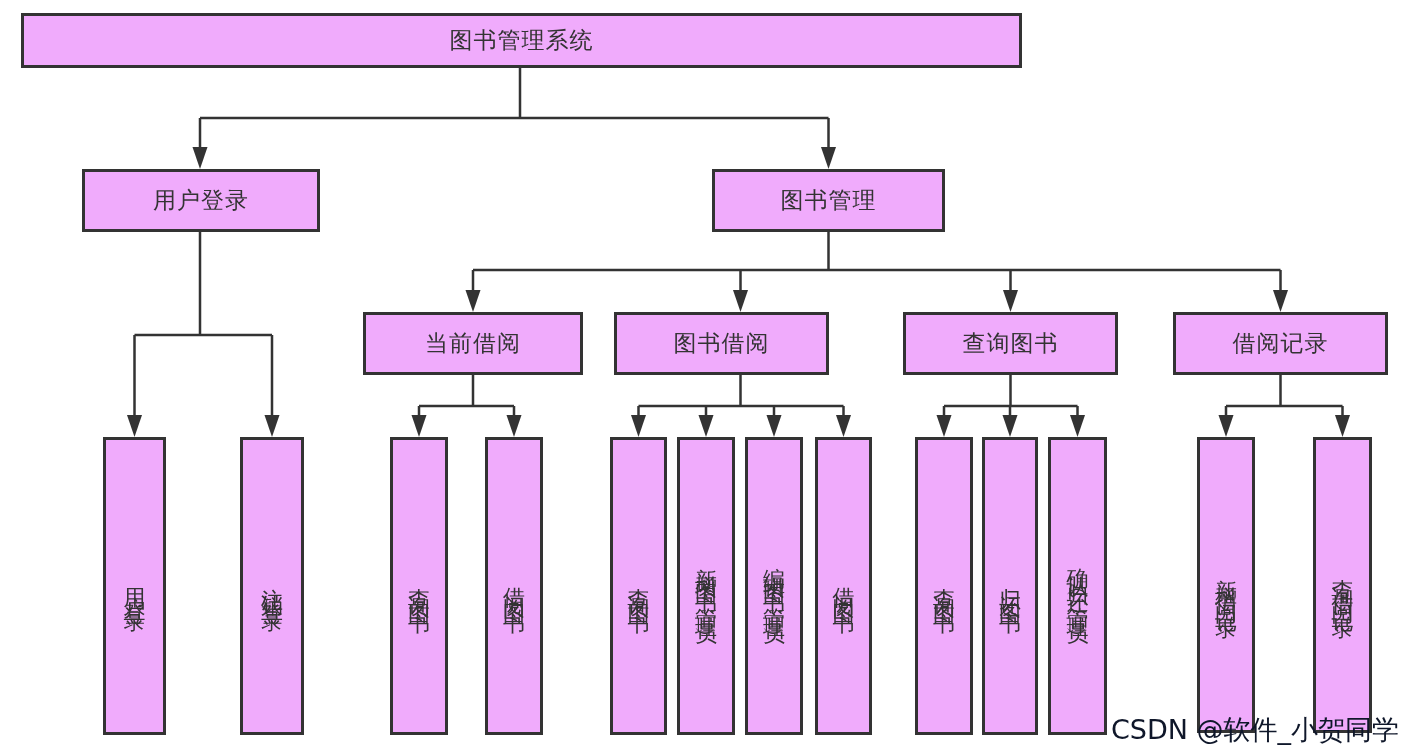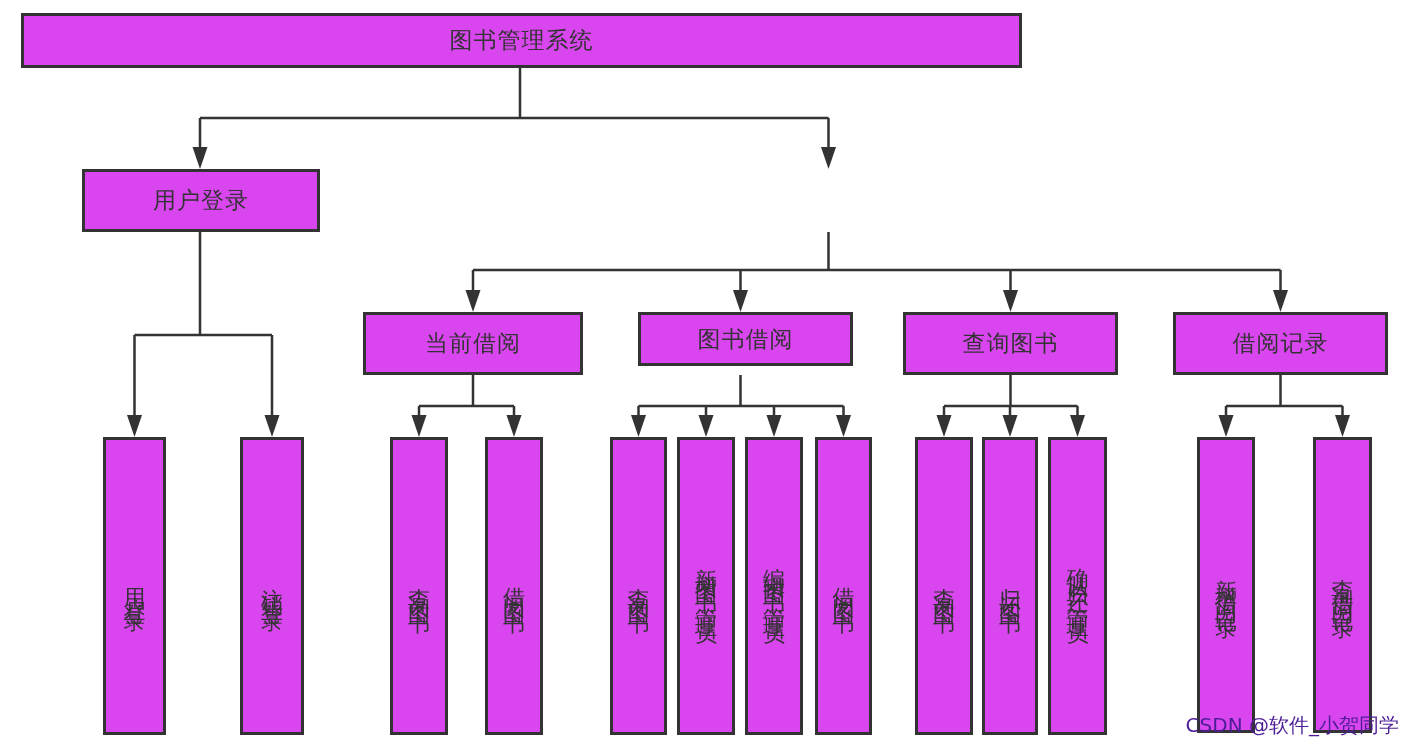--- a/index.html
+++ b/index.html
@@ -7,21 +7,21 @@
     position:relative;
     width:1405px;height:747px;
     background:#ffffff;
     font-family:"DejaVu Sans","Liberation Sans",sans-serif;
     overflow:hidden;
   }
   .connectors{position:absolute;left:0;top:0;width:1405px;height:747px;}
   .box{
     position:absolute;
     box-sizing:border-box;
-    background:#d946ef;
+    background:#f0abfc;
     border:3px solid #333333;
     display:flex;
     align-items:center;
     justify-content:center;
     color:#333333;
   }
   .box.h span{
     font-size:23px;
     letter-spacing:1px;
     white-space:nowrap;
@@ -30,22 +30,22 @@
     writing-mode:vertical-rl;
     font-size:22px;
     letter-spacing:8px;
     line-height:1.0;
     white-space:nowrap;
   }
   .watermark{
     position:absolute;
     top:712px;
     right:6px;
-    font-size:20px;
-    color:#4c1d95;
+    font-size:27px;
+    color:#0f172a;
     white-space:nowrap;
   }
 </style>
 </head>
 <body>
 
 <div class="canvas">
 
   <svg class="connectors" viewBox="0 0 1405 747" xmlns="http://www.w3.org/2000/svg">
     <g stroke="#333333" stroke-width="2.5" fill="none">
@@ -80,25 +80,28 @@
     </g>
   </svg>
 
   <div class="box h" style="left:21px;top:13px;width:1001px;height:55px">
     <span>图书管理系统</span>
   </div>
 
   <div class="box h" style="left:82px;top:169px;width:238px;height:63px">
     <span>用户登录</span>
   </div>
+  <div class="box h" style="left:712px;top:169px;width:233px;height:63px">
+    <span>图书管理</span>
+  </div>
 
   <div class="box h" style="left:363px;top:312px;width:220px;height:63px">
     <span>当前借阅</span>
   </div>
-  <div class="box h" style="left:638px;top:312px;width:215px;height:54px">
+  <div class="box h" style="left:614px;top:312px;width:215px;height:63px">
     <span>图书借阅</span>
   </div>
   <div class="box h" style="left:903px;top:312px;width:215px;height:63px">
     <span>查询图书</span>
   </div>
   <div class="box h" style="left:1173px;top:312px;width:215px;height:63px">
     <span>借阅记录</span>
   </div>
 
   <div class="box v" style="left:103px;top:437px;width:63px;height:298px">

